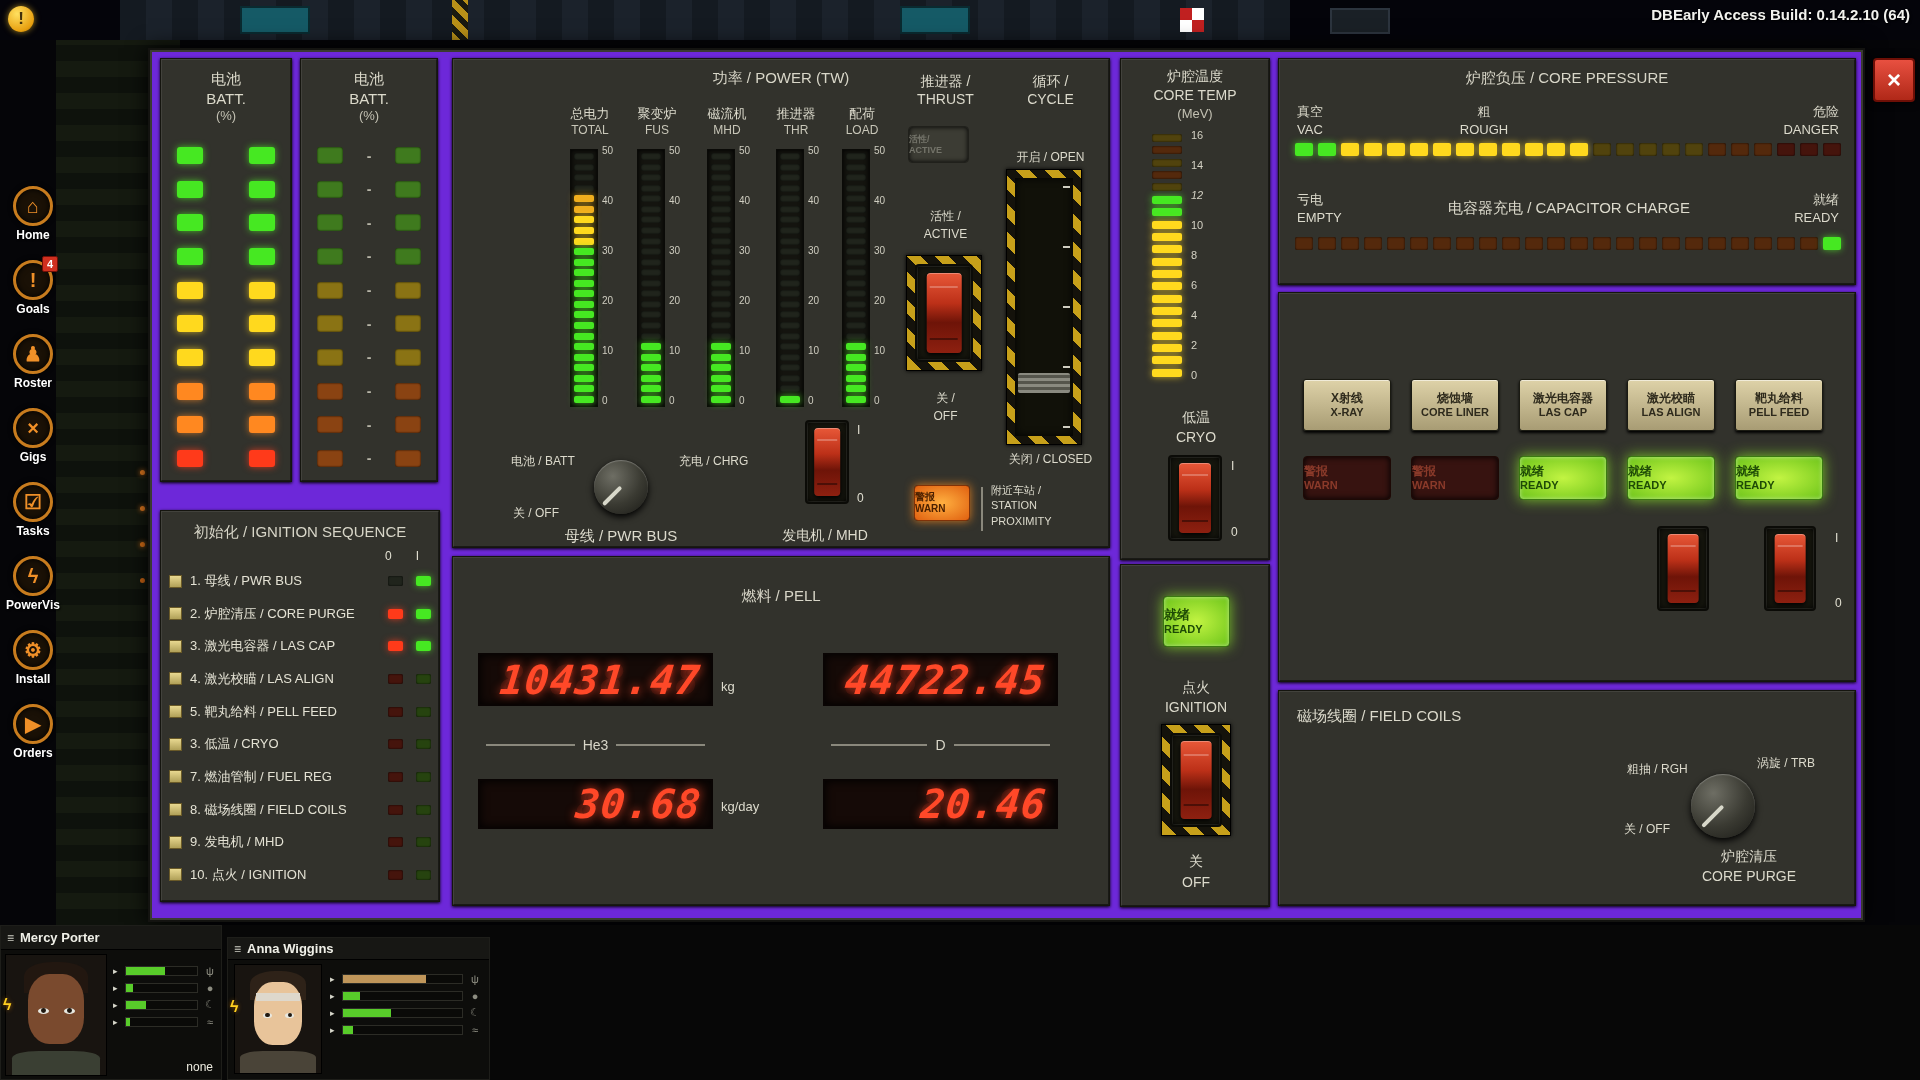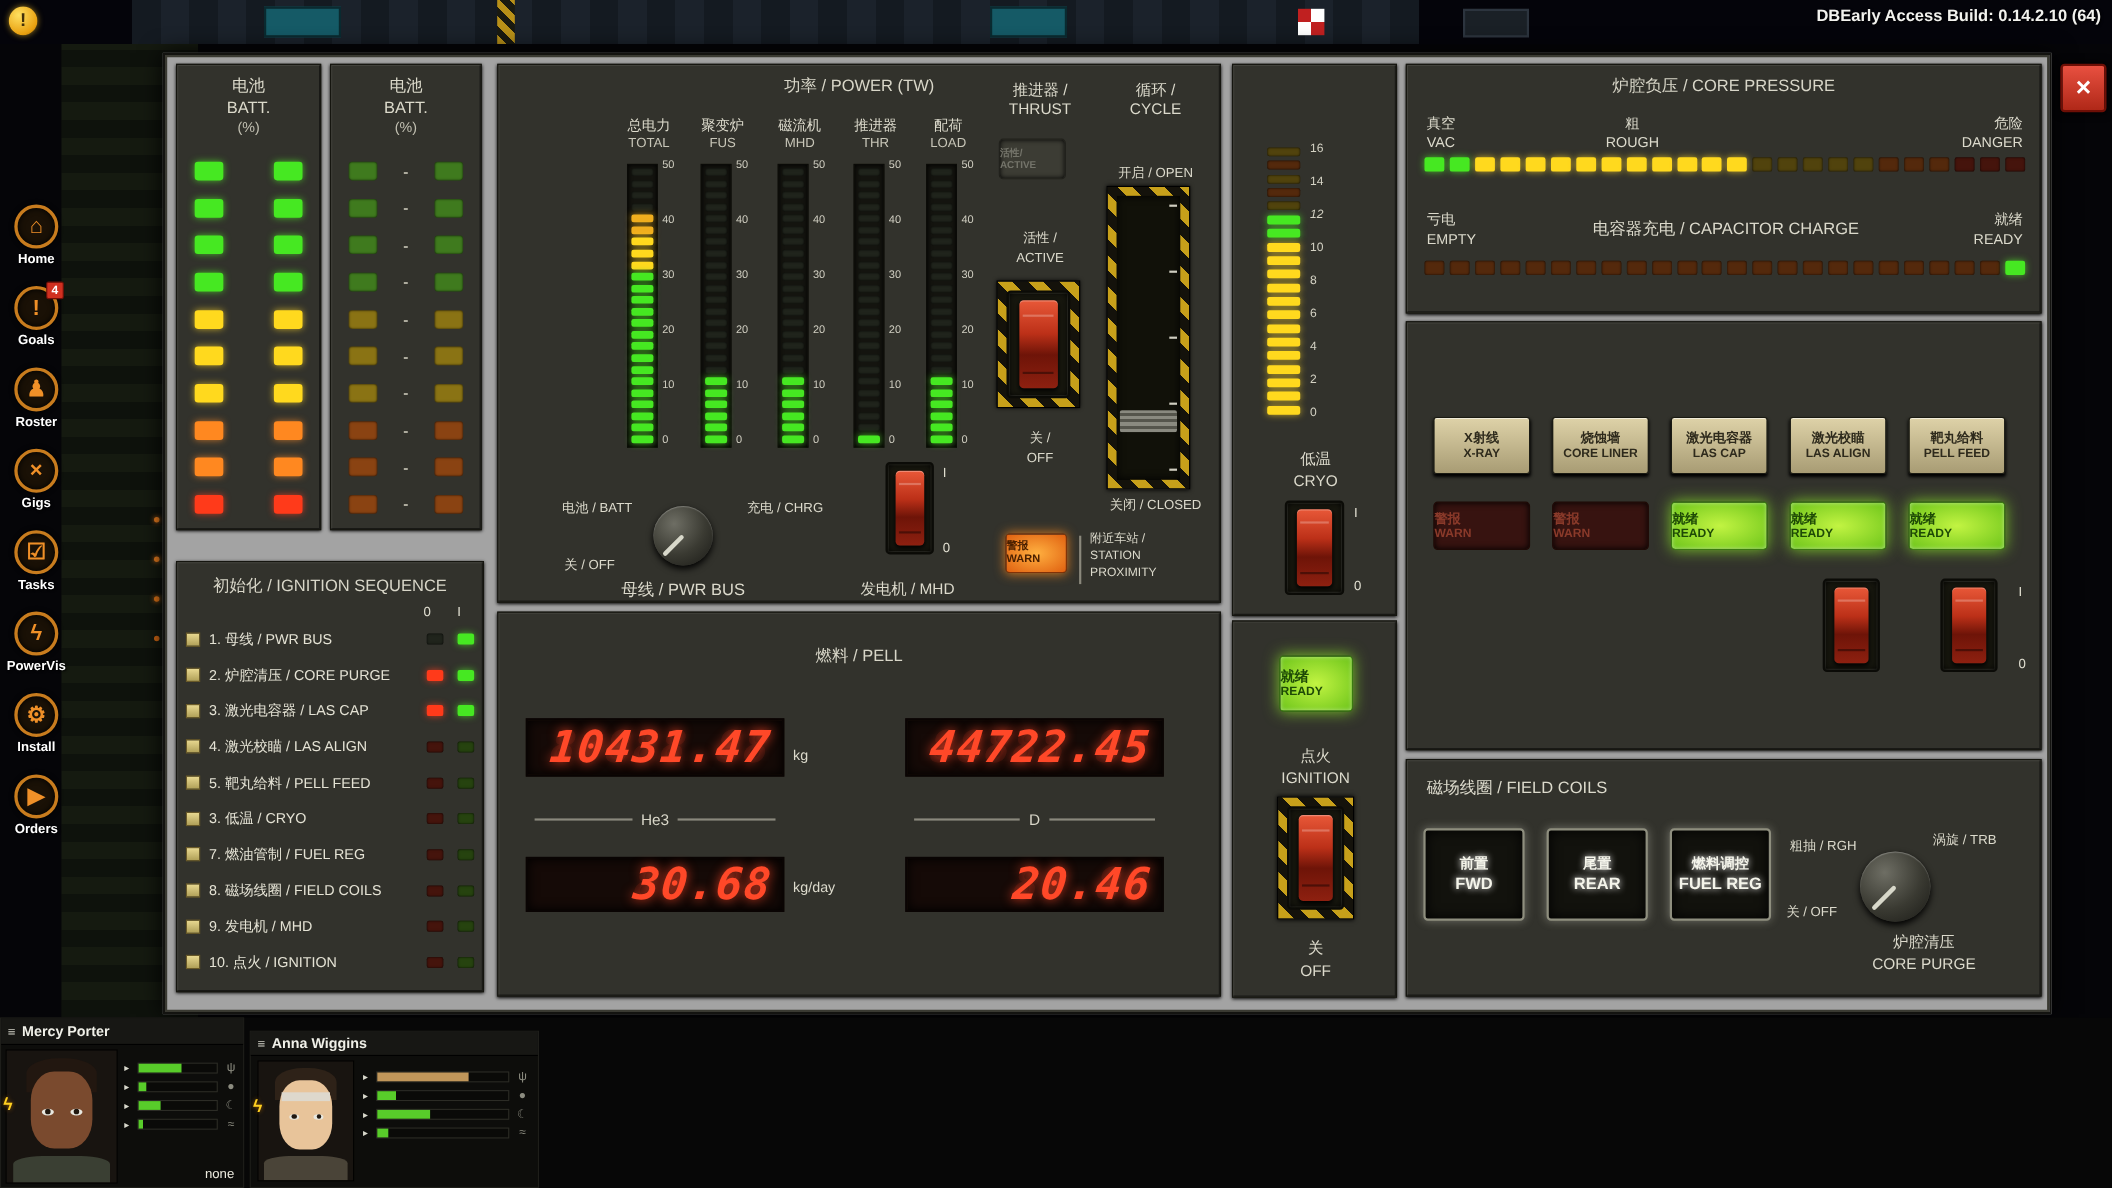--- a/index.html
+++ b/index.html
@@ -26,21 +26,21 @@
 
 #sidebar{position:absolute;left:0;top:186px;width:66px;z-index:3}
 .sb-item{position:relative;height:74px;text-align:center;cursor:pointer}
 .sb-icon{width:40px;height:40px;margin:0 auto;border-radius:50%;border:3px solid #c87c1e;background:#1a1106;
   color:#f09028;font-size:20px;font-weight:bold;line-height:34px;box-shadow:0 0 5px #000,inset 0 0 6px #000}
 .sb-label{color:#fff;font-size:12px;font-weight:bold;margin-top:2px;text-shadow:1px 1px 2px #000}
 .sb-badge{position:absolute;top:-4px;right:8px;background:#d03020;color:#fff;font-size:11px;font-weight:bold;
   padding:1px 4px;border-radius:2px;border:1px solid #701008}
 
 
-#mainpanel{left:148px;top:48px;width:1717px;height:874px;background:#a3a3a3;border:2px solid #131310;
+#mainpanel{left:148px;top:48px;width:1717px;height:874px;background:#6d28d9;border:2px solid #131310;
   box-shadow:inset 0 0 0 2px #3a3a32,0 0 20px #000;color:#dcdacc;z-index:2}
 .panel{position:absolute;background:#32322c;border:1px solid #15150f;
   box-shadow:inset 1px 1px 0 rgba(255,255,255,.08),inset -1px -1px 0 rgba(0,0,0,.5),0 1px 3px #000}
 .ptitle{color:#d8d6c8;font-size:15px;text-align:center}
 .t15{font-size:15px}.t14{font-size:14px}.t13{font-size:13px}.t12{font-size:12px}.t11{font-size:11px}
 .ctr{text-align:center}
 
 
 .led{background:#20221c;border-radius:2px;box-shadow:inset 0 0 2px #000}
 .led.green{background:#46e822;box-shadow:0 0 7px rgba(80,230,40,.75)}
@@ -696,20 +696,25 @@
         <div class="segval">30.68</div>
       </div>
       <span class="abs t13" style="left:268px;top:242px">kg/day</span>
       <div class="segbox" style="left:370px;top:222px;width:235px;height:50px">
         <div class="segghost">88.88</div>
         <div class="segval">20.46</div>
       </div>
     </div>
 
     <div class="panel" style="left:970px;top:8px;width:150px;height:502px">
+      <div class="ctr" style="padding-top:8px;line-height:1.35">
+        <div class="t14">炉腔温度</div>
+        <div class="t14">CORE TEMP</div>
+        <div class="t13" style="color:#c2c0b2">(MeV)</div>
+      </div>
       <div id="ct-leds">
           <span class="led temp dim-yellow"></span>
           <span class="led temp dim-orange"></span>
           <span class="led temp dim-yellow"></span>
           <span class="led temp dim-orange"></span>
           <span class="led temp dim-yellow"></span>
           <span class="led temp green"></span>
           <span class="led temp green"></span>
           <span class="led temp yellow"></span>
           <span class="led temp yellow"></span>
@@ -894,34 +899,20 @@
       </div>
       <div class="swframe" style="left:485px;top:233px;width:52px;height:85px">
         <div class="rocker"></div>
       </div>
       <span class="swio" style="left:556px;top:238px">I</span>
       <span class="swio" style="left:556px;top:303px">0</span>
     </div>
 
     <div class="panel" style="left:1128px;top:640px;width:578px;height:216px">
       <div class="abs t15" style="left:18px;top:16px">磁场线圈 / FIELD COILS</div>
-      <div class="abs" style="left:15px;top:62px;width:340px;height:84px">
-          <div class="fcbtn" style="left: 0px;">
-            <span class="f1">前置</span>
-            <span class="f2">FWD</span>
-          </div>
-          <div class="fcbtn" style="left: 112px;">
-            <span class="f1">尾置</span>
-            <span class="f2">REAR</span>
-          </div>
-          <div class="fcbtn" style="left: 224px;">
-            <span class="f1">燃料调控</span>
-            <span class="f2">FUEL REG</span>
-          </div>
-        </div>
       <span class="abs t12" style="left:348px;top:70px">粗抽 / RGH</span>
       <span class="abs t12" style="left:478px;top:64px">涡旋 / TRB</span>
       <div class="knob" style="left:412px;top:83px;width:64px;height:64px">
         <div class="ptr" style="transform:rotate(45deg)"></div>
       </div>
       <span class="abs t12" style="left:345px;top:130px">关 / OFF</span>
       <div class="abs ctr" style="left:380px;top:155px;width:180px;line-height:1.45">
         <div class="t14">炉腔清压</div>
         <div class="t14">CORE PURGE</div>
       </div>

